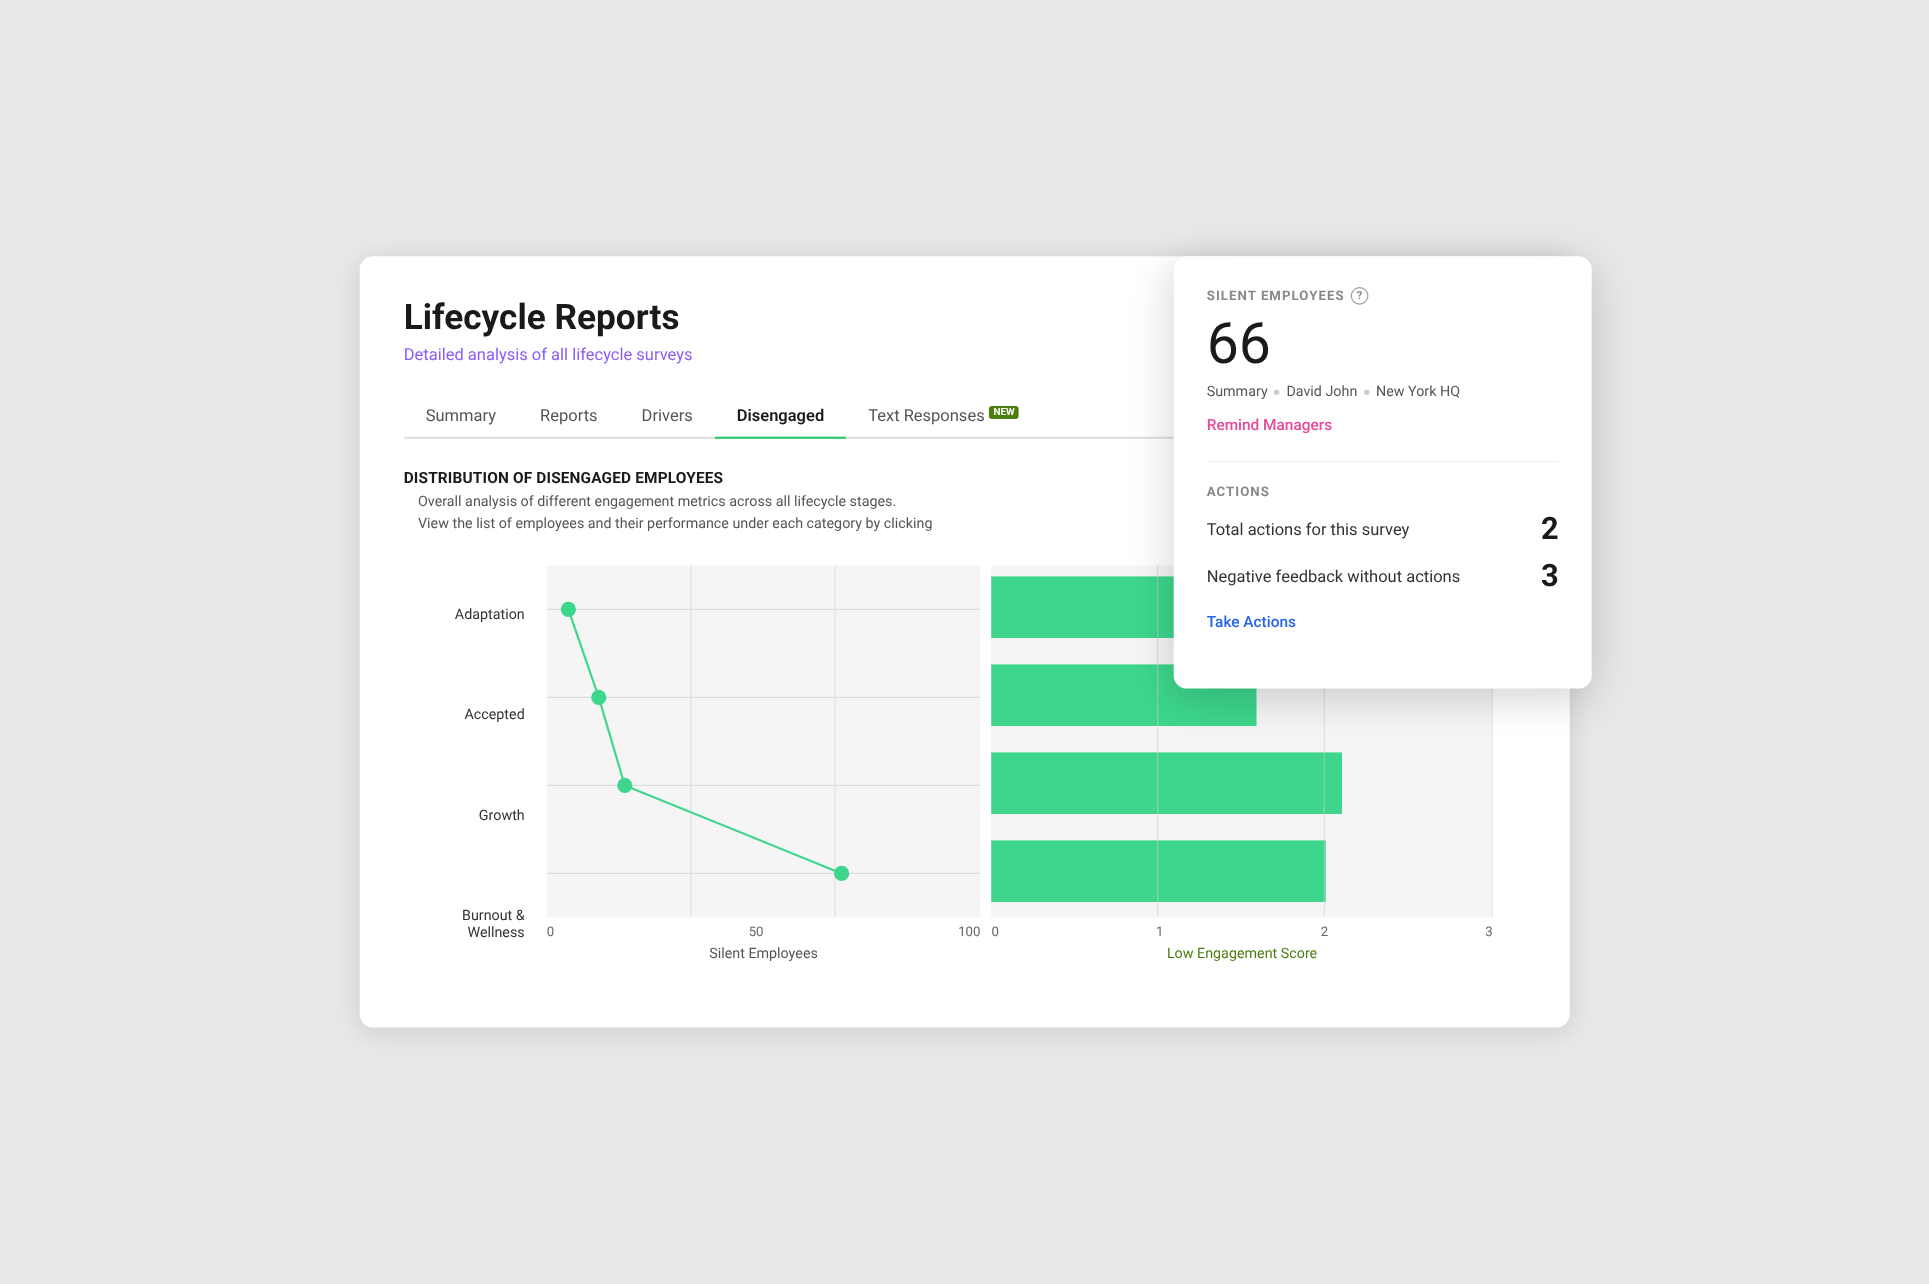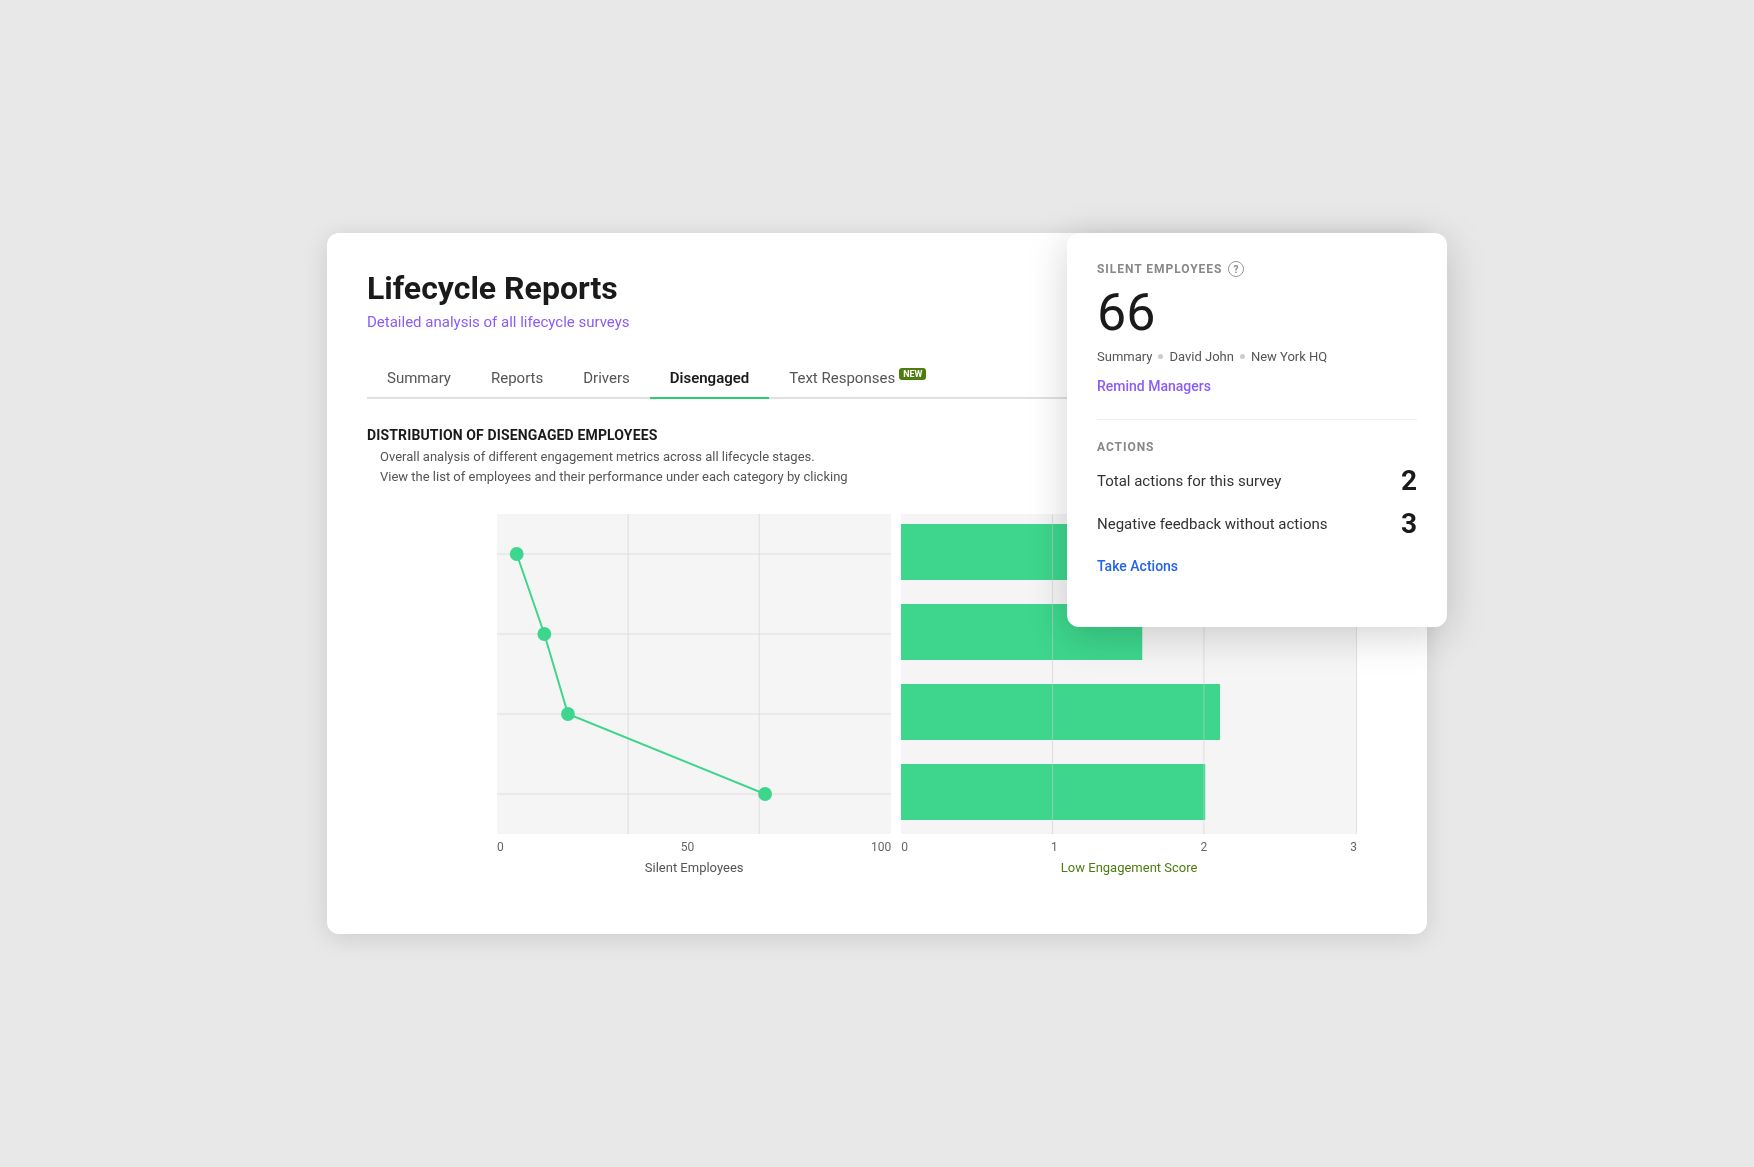--- a/index.html
+++ b/index.html
@@ -236,21 +236,21 @@
       color: #555;
     }
     .dot-sep {
       width: 5px;
       height: 5px;
       background: #ccc;
       border-radius: 50%;
       display: inline-block;
     }
     .remind-link {
-      color: #8b5cf6;
+      color: #ec4899;
       font-size: 14px;
       font-weight: 500;
       cursor: pointer;
       text-decoration: none;
       margin-top: 12px;
     }
     .divider {
       border: none;
       border-top: 1px solid #eee;
       margin: 20px 0;
@@ -304,20 +304,26 @@
       <div class="section-desc">
         Overall analysis of different engagement metrics across all lifecycle stages.<br>
         View the list of employees and their performance under each category by clicking
       </div>
 
       <div class="charts-row">
 
         <div class="chart-wrapper" style="flex:1.1;">
           <div class="dot-chart">
 
+            <div class="chart-y-labels">
+              <div class="y-label">Adaptation</div>
+              <div class="y-label">Accepted</div>
+              <div class="y-label">Growth</div>
+              <div class="y-label">Burnout &amp; Wellness</div>
+            </div>
 
             <div class="dot-chart-inner">
               <svg class="dot-chart-svg" viewBox="0 0 400 320" preserveAspectRatio="none">
 
                 <line x1="0" y1="40" x2="400" y2="40" stroke="#ddd" stroke-width="1"></line>
                 <line x1="0" y1="120" x2="400" y2="120" stroke="#ddd" stroke-width="1"></line>
                 <line x1="0" y1="200" x2="400" y2="200" stroke="#ddd" stroke-width="1"></line>
                 <line x1="0" y1="280" x2="400" y2="280" stroke="#ddd" stroke-width="1"></line>
 
                 <line x1="133" y1="0" x2="133" y2="320" stroke="#ddd" stroke-width="1"></line>

